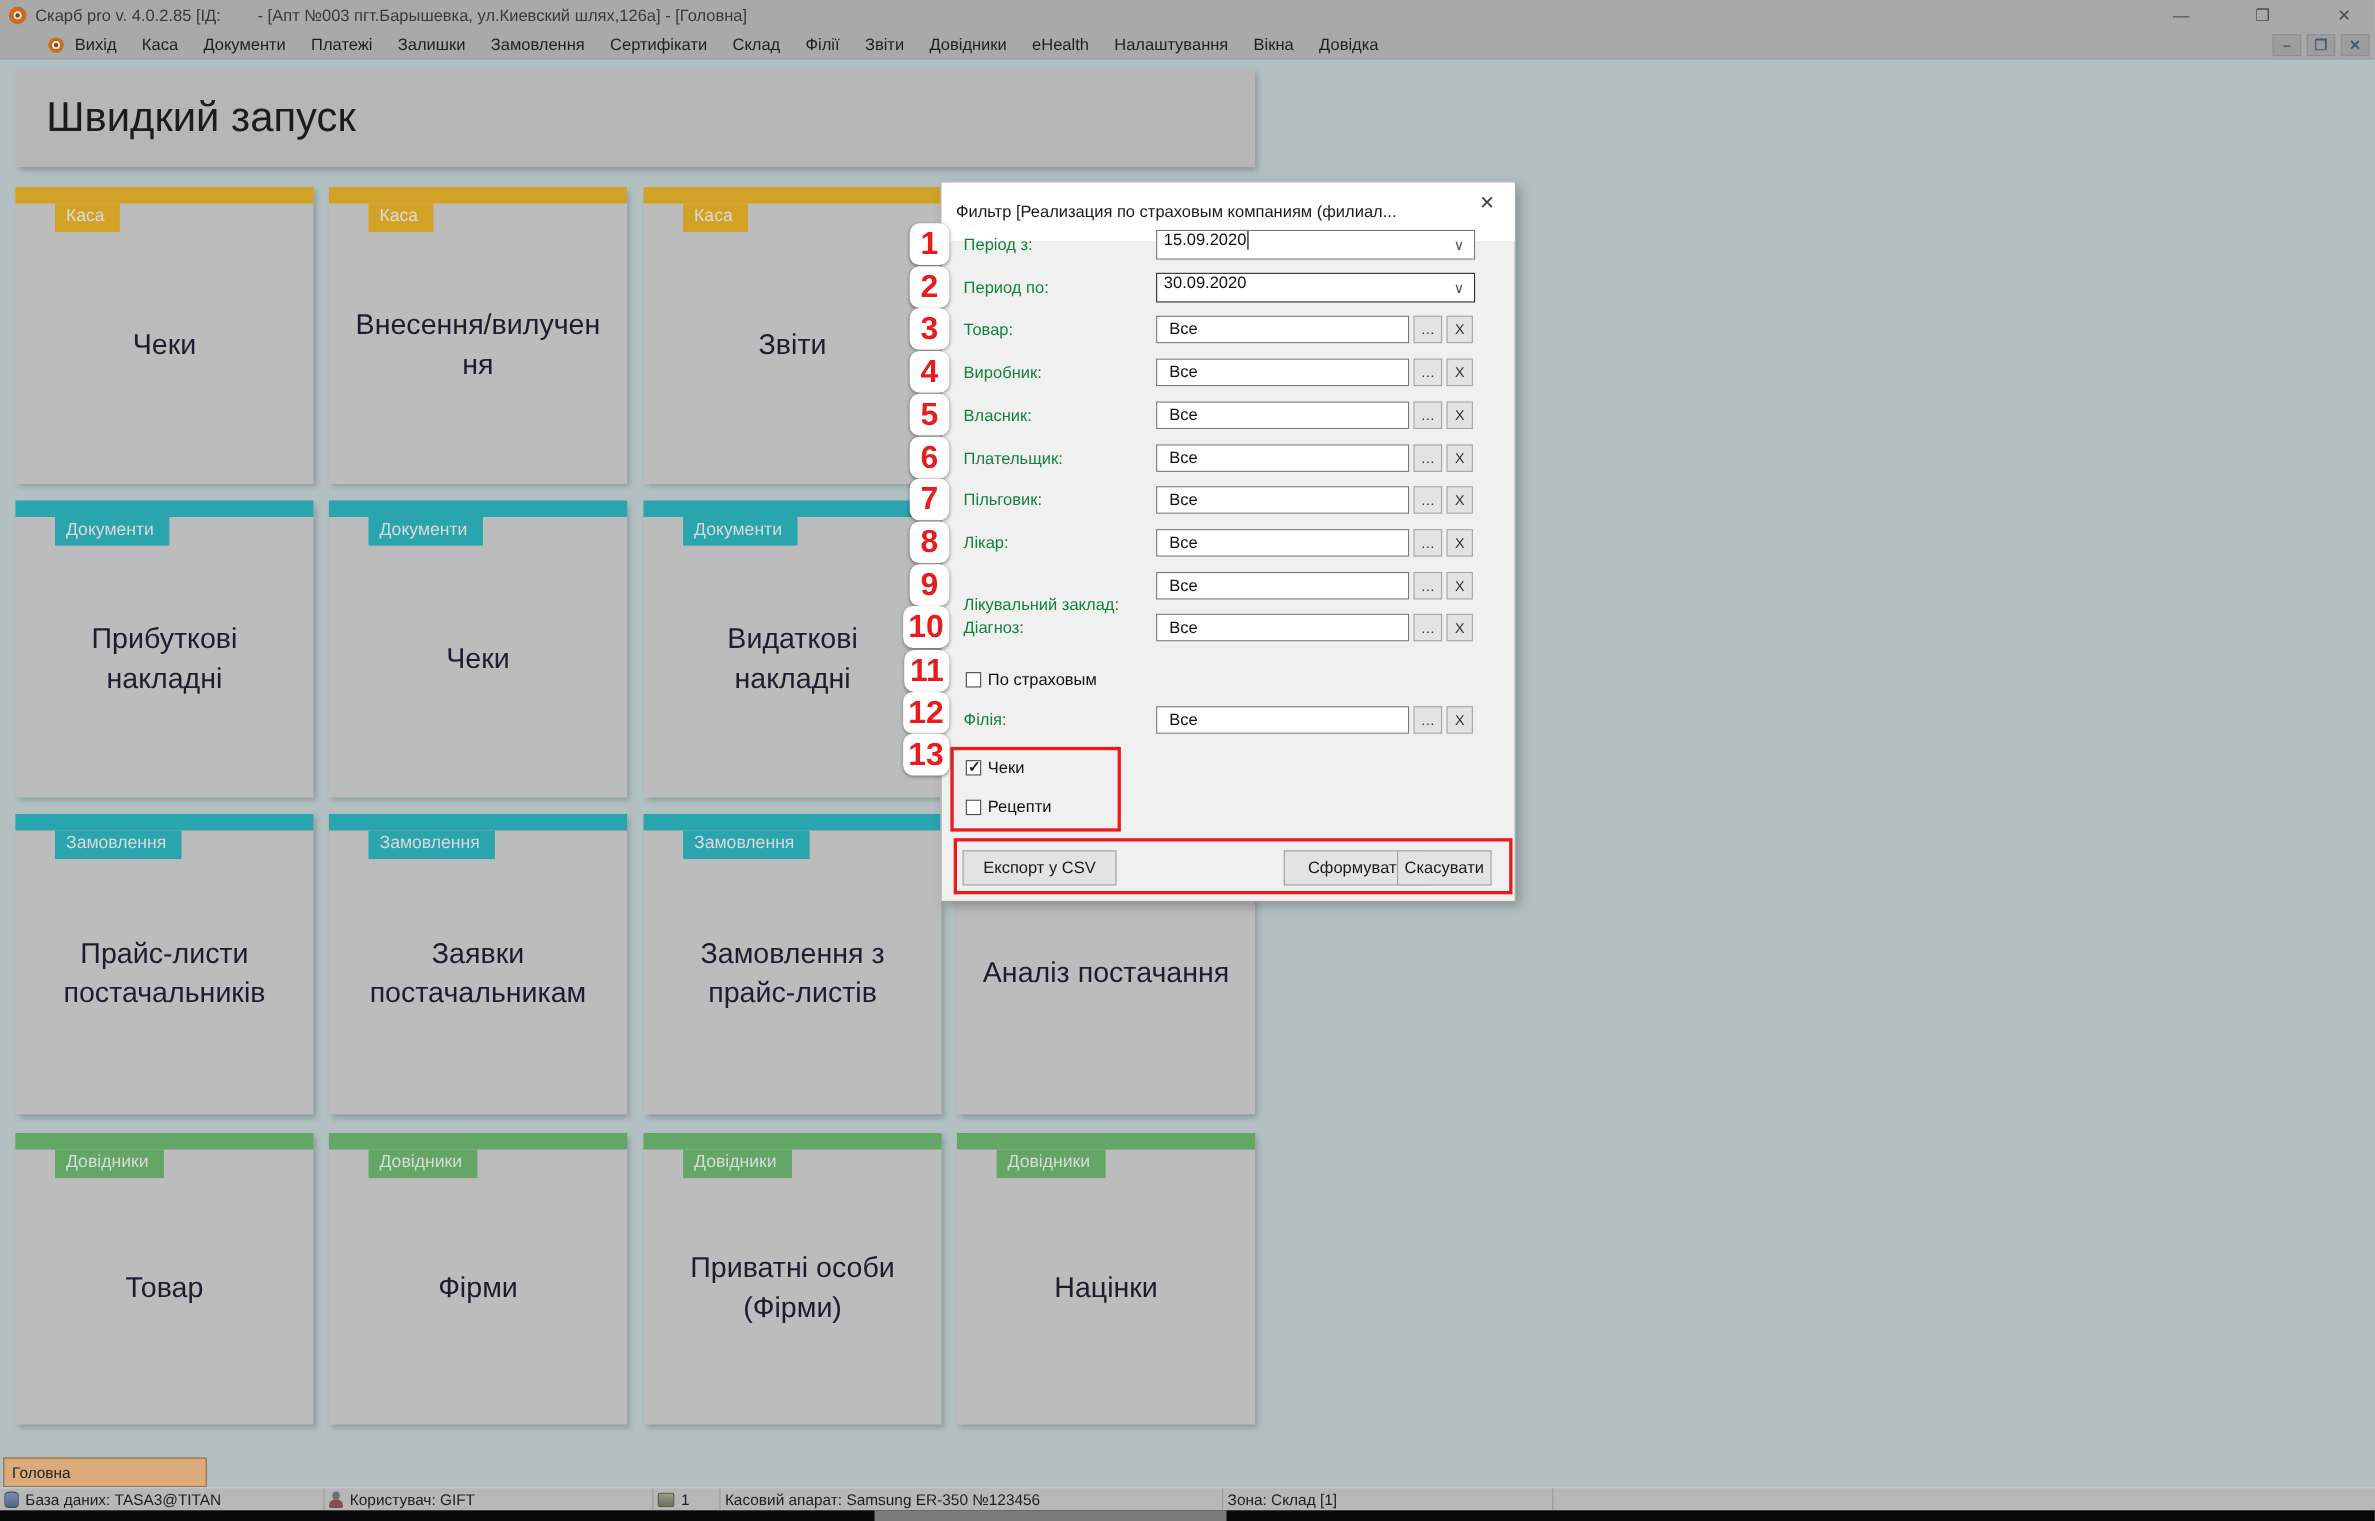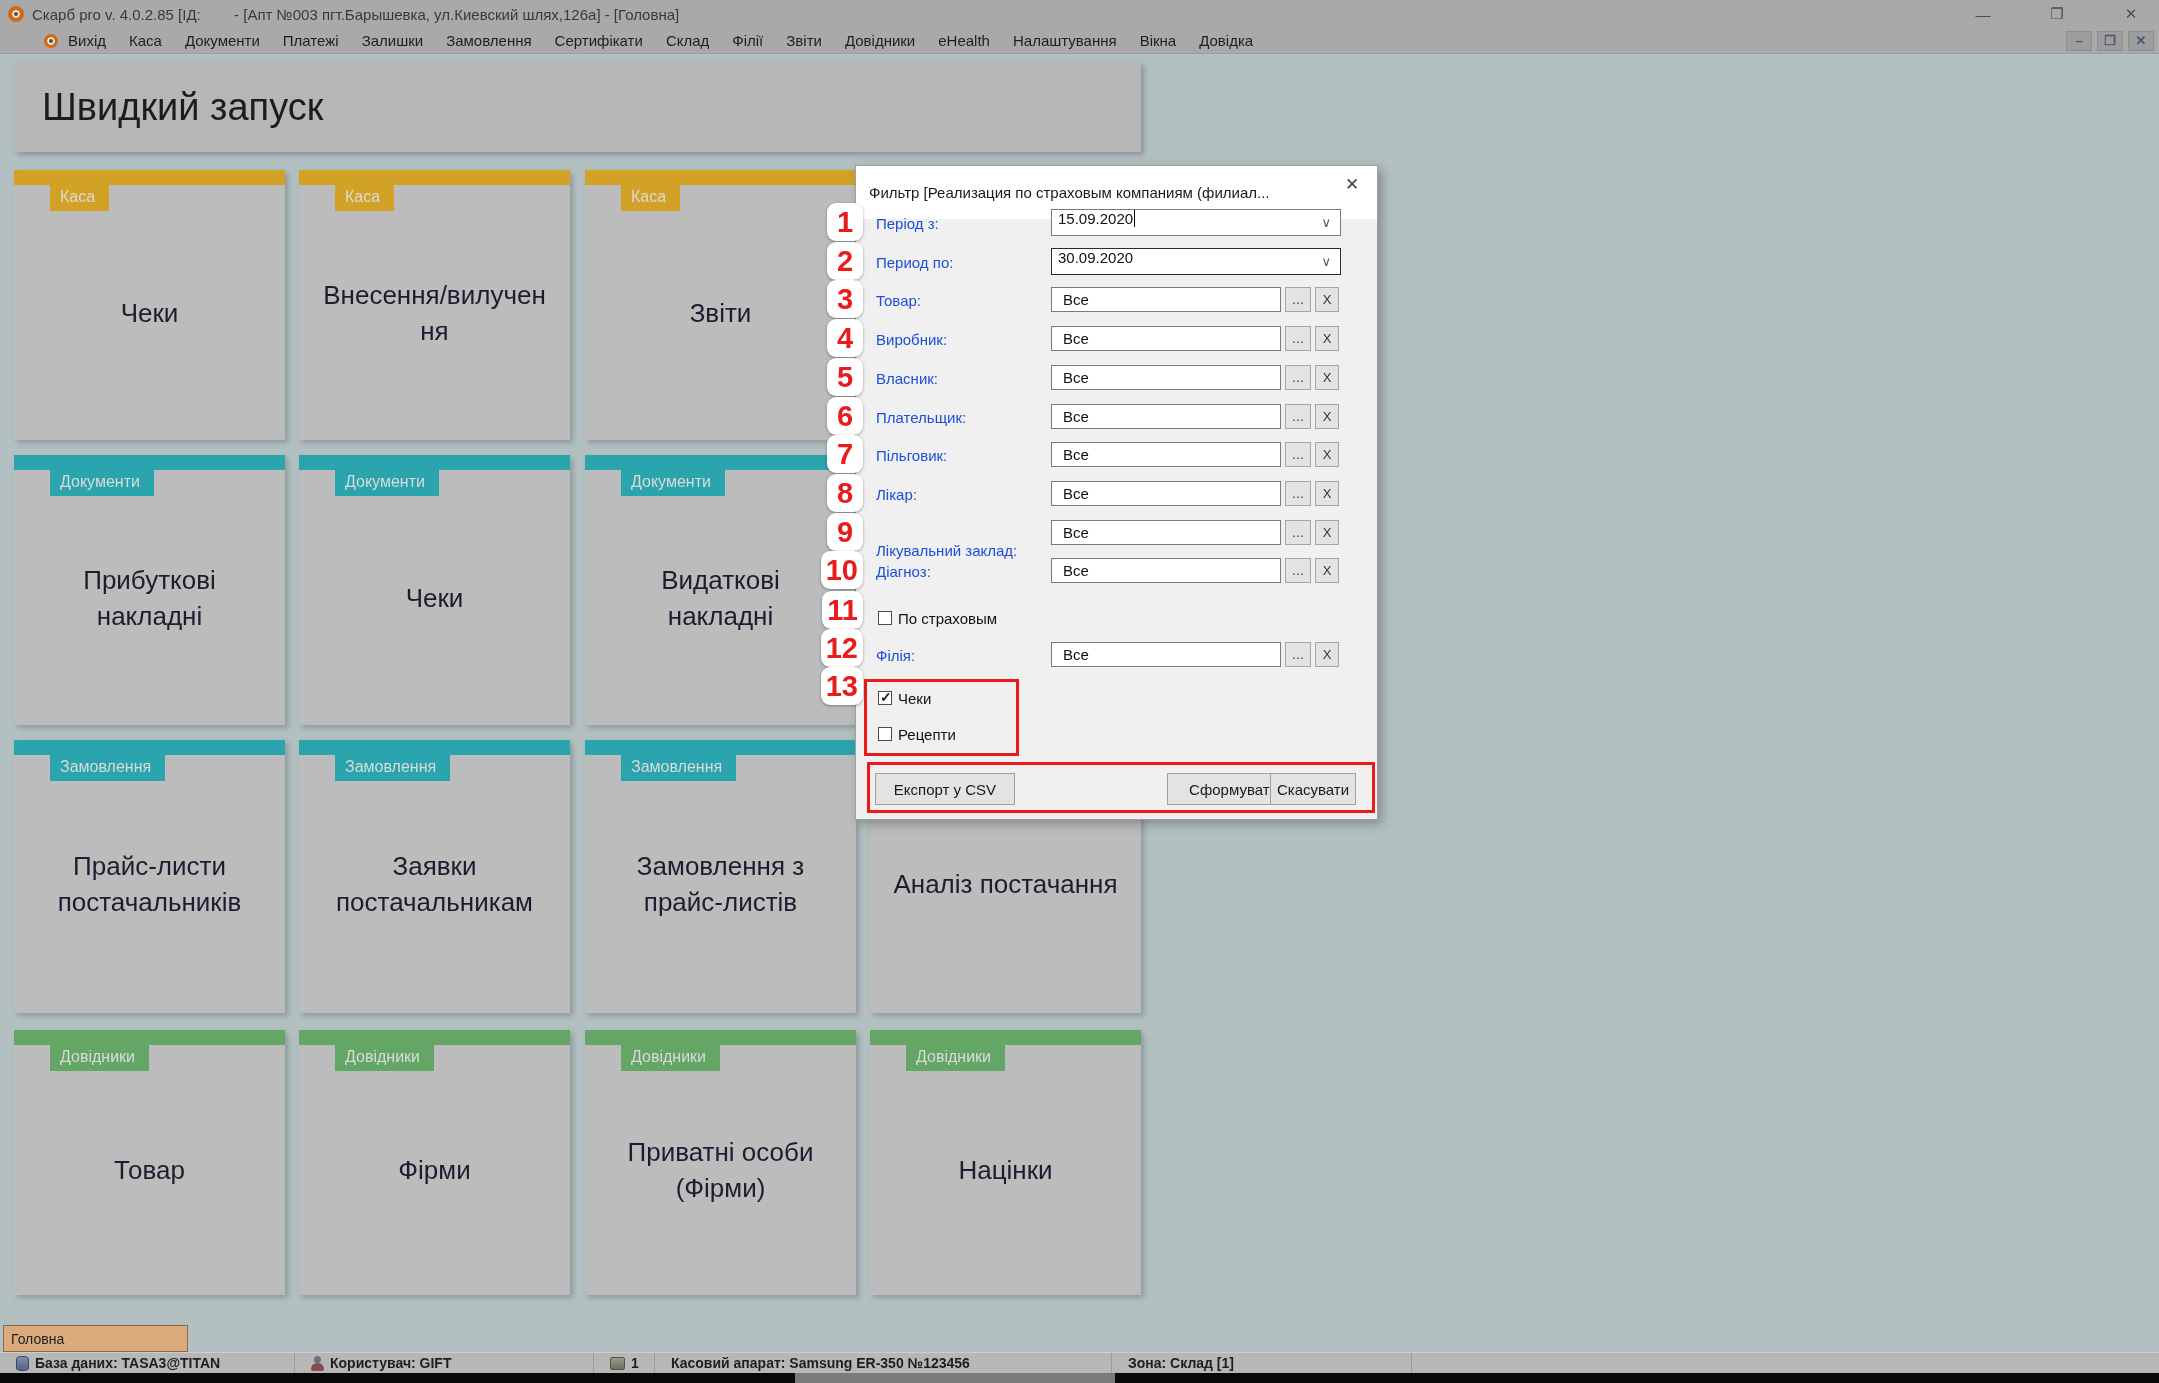--- a/index.html
+++ b/index.html
@@ -60,21 +60,21 @@
   }
   .dialog-titlebar {
     position:absolute; left:0; top:0; width:100%; height:53px; background:#ffffff;
     display:flex; align-items:center;
   }
   .dialog-title { font-size:15px; color:#1a1a1a; margin-left:13px; white-space:nowrap; overflow:hidden; }
   .dialog-close {
     position:absolute; right:12px; top:8px; width:26px; height:22px;
     font-size:17px; color:#444; text-align:center; line-height:22px;
   }
-  .dlg-label { position:absolute; left:20px; font-size:15px; color:#1d4ed8; transform:translateY(-50%); white-space:nowrap; }
+  .dlg-label { position:absolute; left:20px; font-size:15px; color:#15803d; transform:translateY(-50%); white-space:nowrap; }
   .dlg-combo {
     position:absolute; left:195px; width:290px; height:27px; background:#fff;
     border:1px solid #7a7a7a; display:flex; align-items:flex-start;
   }
   .dlg-combo.focused { border:1.5px solid #2b2b2b; }
   .dlg-combo .val { font-size:15px; color:#111; margin-left:6px; }
   .caret { display:inline-block; width:1px; height:17px; background:#000; margin-left:1px; }
   .combo-arrow { position:absolute; right:9px; color:#555; font-size:13px; top:5px; }
   .dlg-text {
     position:absolute; left:195px; width:230px; height:25px; background:#fff;
@@ -104,21 +104,21 @@
   .bottom-tab {
     position:absolute; left:3px; top:1325px; width:185px; height:27px;
     background:#dcab7c; border:1px solid #8b6b47; font-size:14px; color:#222;
     display:flex; align-items:center; padding-left:7px;
   }
   .statusbar {
     position:absolute; left:0; top:1352px; width:2159px; height:21px;
     background:#b7b7b7; border-top:1px solid #cdcdcd; display:flex; align-items:center;
     font-size:14px; color:#1e1e1e;
   }
-  .status-sect { height:100%; display:flex; align-items:center; border-right:1px solid #9c9c9c; padding-left:16px; gap:6px;font-weight:bold; }
+  .status-sect { height:100%; display:flex; align-items:center; border-right:1px solid #9c9c9c; padding-left:4px; gap:6px; }
   .bottom-strip { position:absolute; left:0; top:1373px; width:2159px; height:10px; background:#090909; }
   .bottom-strip .seg { position:absolute; left:795px; top:0; width:320px; height:10px; background:#7b7b7b; }
   
   .icon-db { width:13px; height:15px; background:linear-gradient(#7e8dab,#55628a); border-radius:5px/3px; border:1px solid #3e4a66; }
   .icon-user { width:13px; height:15px; position:relative; }
   .icon-user::before { content:""; position:absolute; left:3px; top:0; width:7px; height:7px; border-radius:50%; background:#6f6f7a; }
   .icon-user::after { content:""; position:absolute; left:0; top:7px; width:13px; height:8px; border-radius:6px 6px 2px 2px; background:#8a4a52; }
   .icon-cash { width:15px; height:13px; background:linear-gradient(#9a9a8a,#6f6f60); border:1px solid #55554a; border-radius:2px; }
 </style>
 </head>

